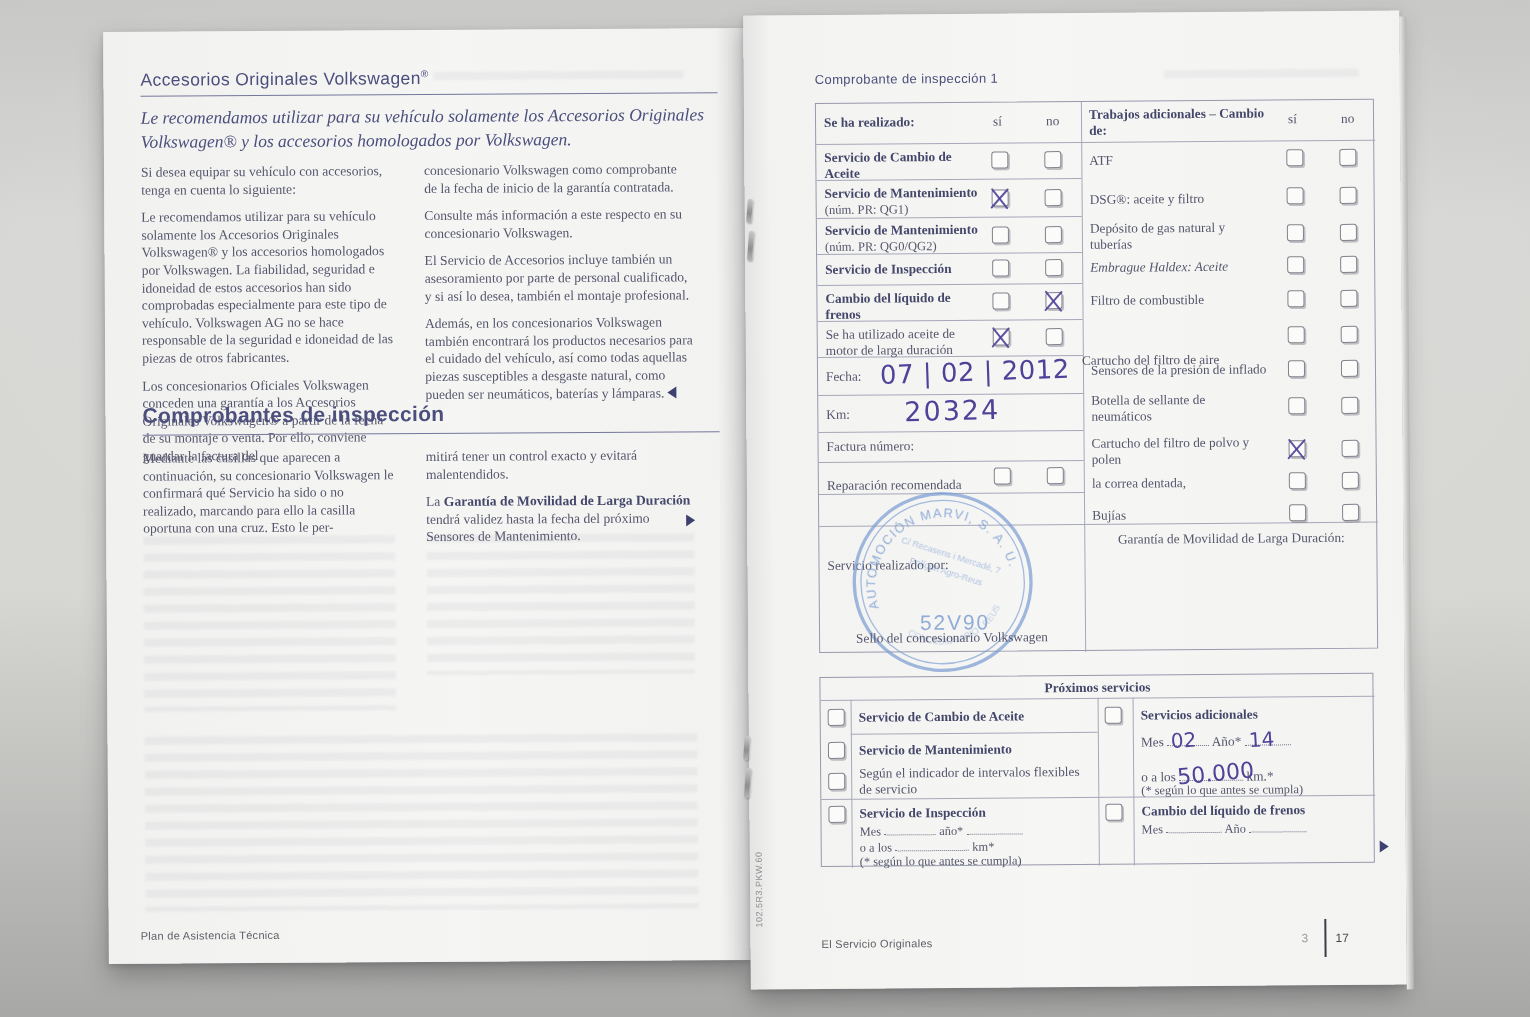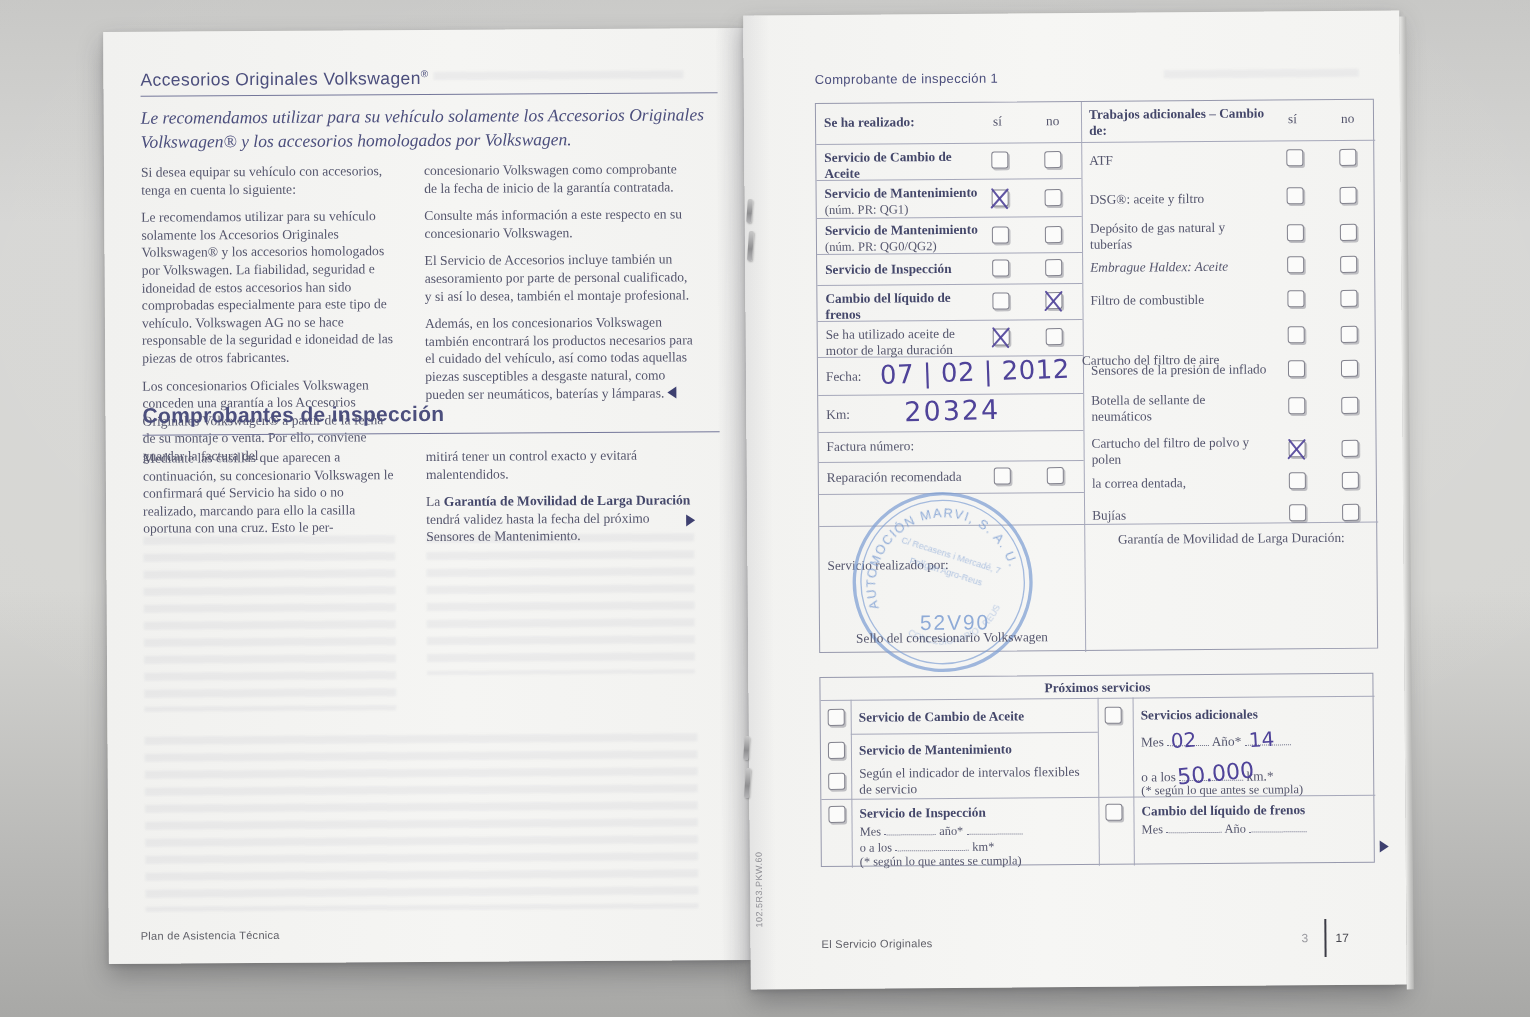--- a/index.html
+++ b/index.html
@@ -179,21 +179,21 @@
       <span class="cb" style="left:228px;top:226px;"></span>
 
       <div class="cell-label" style="left:8px;top:265px;">Fecha:</div>
       <div class="hand" style="position:absolute;left:62px;top:254px;font-size:26px;letter-spacing:0.5px;transform:rotate(-1.5deg);">07 | 02 | 2012</div>
 
       <div class="cell-label" style="left:8px;top:303px;">Km:</div>
       <div class="hand" style="position:absolute;left:86px;top:292px;font-size:27px;letter-spacing:2px;transform:rotate(-1deg);">20324</div>
 
       <div class="cell-label" style="left:8px;top:335px;">Factura número:</div>
 
-      <div class="cell-label" style="left:8px;top:366px;">Reparación recomendada</div>
+      <div class="cell-label" style="left:8px;top:374px;">Reparación recomendada</div>
       <span class="cb" style="left:175px;top:365px;"></span>
       <span class="cb" style="left:228px;top:365px;"></span>
 
       <div class="cell-label" style="left:273px;top:51px;width:185px;">ATF</div>
       <span class="cb" style="left:470px;top:49px;"></span>
       <span class="cb" style="left:523px;top:49px;"></span>
 
       <div class="cell-label" style="left:273px;top:90px;width:185px;">DSG®: aceite y filtro</div>
       <span class="cb" style="left:470px;top:87px;"></span>
       <span class="cb" style="left:523px;top:87px;"></span>

